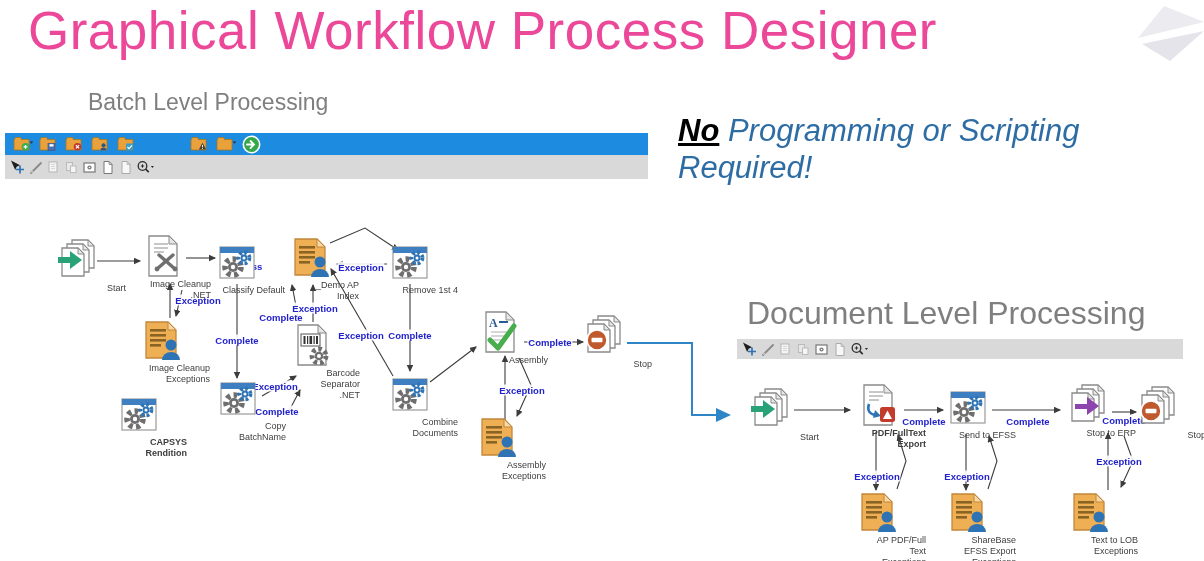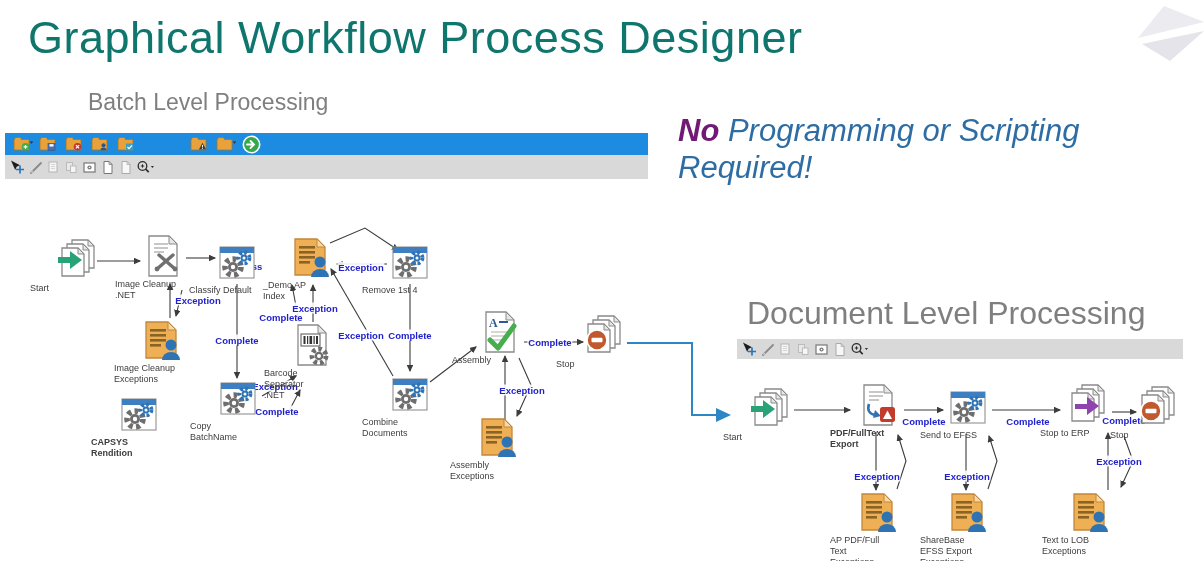--- a/index.html
+++ b/index.html
@@ -1,32 +1,32 @@
 <!DOCTYPE html>
 <html><head>
 <meta charset="utf-8">
 <style>
   html,body{margin:0;padding:0}
   body{width:1204px;height:561px;position:relative;background:#fff;overflow:hidden;
        font-family:"Liberation Sans",sans-serif}
-  .title{position:absolute;left:28px;top:12px;font-size:45px;color:#0f766e;letter-spacing:.5px;white-space:nowrap}
+  .title{position:absolute;left:28px;top:0;font-size:53px;color:#ec4899;letter-spacing:.5px;white-space:nowrap}
   .section-heading{position:absolute;color:#7f7f7f;white-space:nowrap}
   #batch-heading{left:88px;top:89px;font-size:23px}
   #doc-heading{left:747px;top:295px;font-size:32px}
   .tagline{position:absolute;left:678px;top:112px;width:490px;font-size:31px;font-style:italic;
            color:#2e6da4;line-height:1.2}
-  .tagline .no{color:#701a75;font-weight:bold}
+  .tagline .no{color:#000000;text-decoration:underline;font-weight:bold}
   .tb{position:absolute;display:flex;align-items:center;box-sizing:border-box}
   #tb-batch-blue{left:5px;top:133px;width:643px;height:22px;background:#1d8ce0;padding-left:8px;gap:5px}
   #tb-batch-gray{left:5px;top:155px;width:643px;height:24px;background:#d9d9d9;padding-left:5px;gap:3px}
   #tb-doc{left:737px;top:339px;width:446px;height:20px;background:#d9d9d9;padding-left:5px;gap:3px}
   .tb .icon{display:inline-flex;align-items:center;cursor:pointer}
   .tb .spacer{width:42px}
   #edge-layer{position:absolute;left:0;top:0;pointer-events:none}
-  .node{position:absolute;width:96px;text-align:left}
+  .node{position:absolute;width:96px;text-align:right}
   .node svg{display:block;margin:0 auto}
   .node .nlabel{font-size:9px;color:#3d3d3d;line-height:1.22;white-space:pre-line;margin-top:1px}
   .elabel{position:absolute;transform:translate(-50%,-50%);font-size:9.5px;font-weight:bold;
           color:#2222cc;background:rgba(255,255,255,.88);padding:0 1px;white-space:nowrap}
   .logo{position:absolute;left:1120px;top:4px}
 </style>
 </head>
 <body>
 
 <div class="title">Graphical Workflow Process Designer</div>

